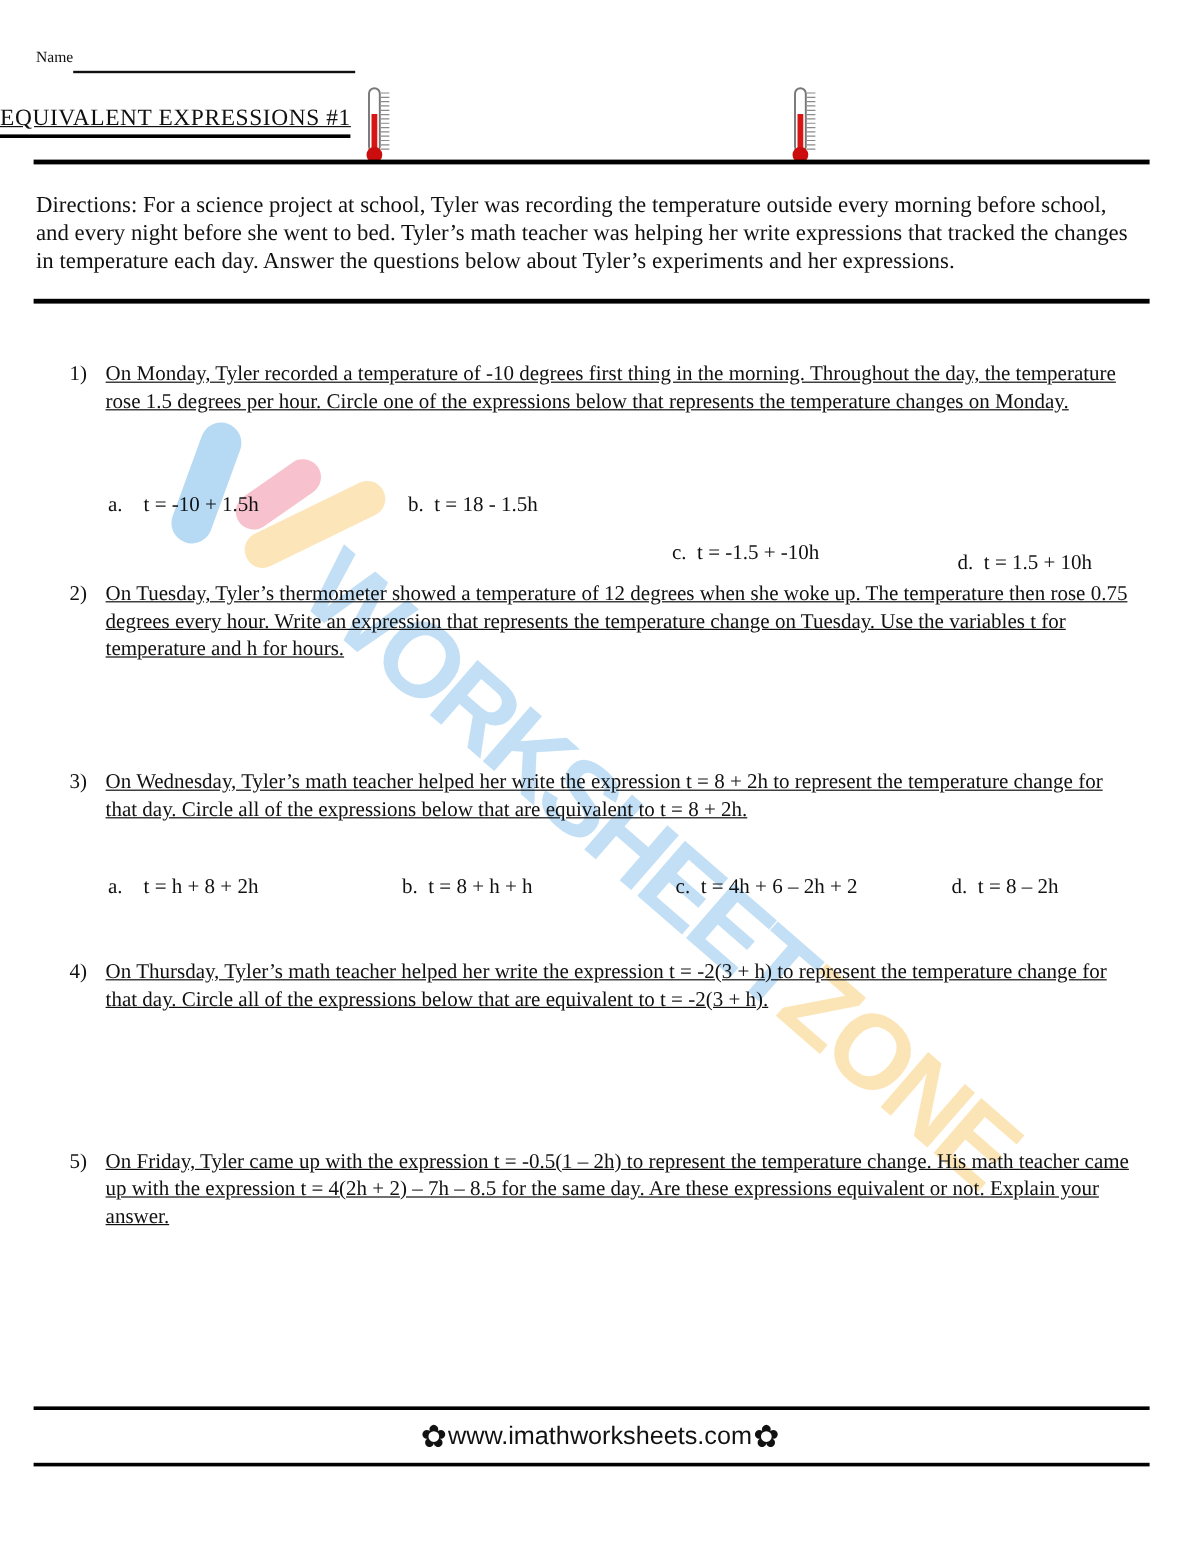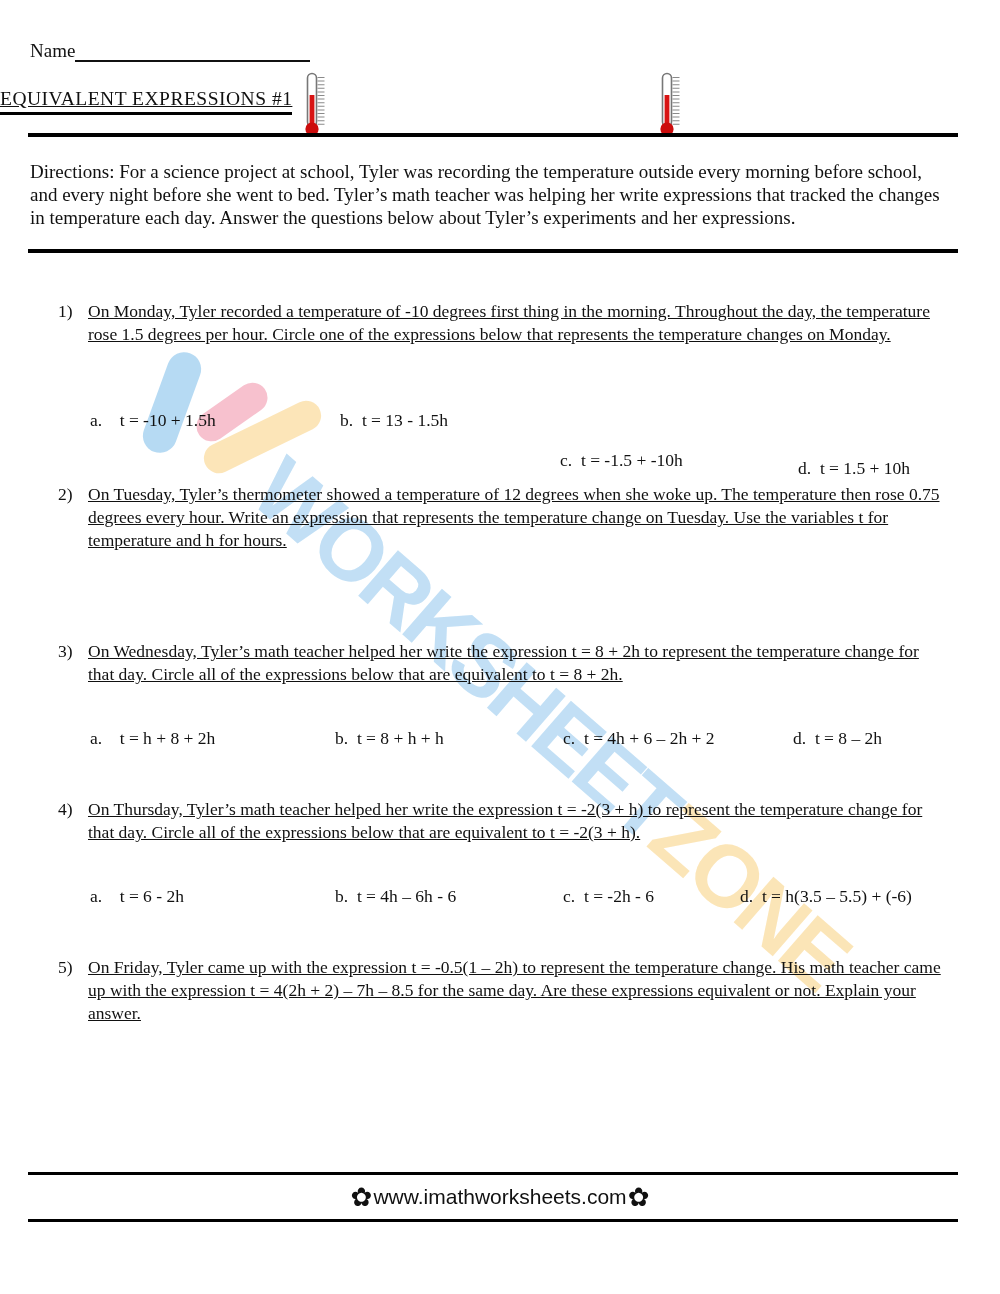--- a/index.html
+++ b/index.html
@@ -17,21 +17,21 @@
   .wm-text {
     position:absolute; left:300px; top:438px;
     transform:rotate(41deg); transform-origin:left top;
     font-family:"Liberation Sans", sans-serif; font-weight:bold;
     font-size:88px; letter-spacing:-5px; white-space:nowrap; opacity:.8;
   }
   .wm-blue   { color:#b3d8f3; }
   .wm-yellow { color:#fbdfa6; }
   
   .layer { position:absolute; inset:0; z-index:1; }
-  .name-row { position:absolute; left:30px; top:40px; display:flex; align-items:flex-end; font-size:19px; }
+  .name-row { position:absolute; left:30px; top:40px; display:flex; font-size:13px; }
   .name-line { display:inline-block; width:235px; border-bottom:2px solid #111; height:19px; }
   .title-row { position:absolute; left:0; top:88px; width:100%; text-align:left; }
   .title {
     display:inline-block; font-size:19.5px; letter-spacing:.5px;
     border-bottom:3px solid #000; padding-bottom:2px; text-decoration:underline;
   }
   .thermo { position:absolute; width:30px; height:64px; }
   .thermo-left  { left:302px; top:72px; }
   .thermo-right { left:657px; top:72px; }
   .hline { position:absolute; left:28px; width:930px; background:#000; }
@@ -98,21 +98,21 @@
     <p class="directions">Directions:  For a science project at school, Tyler was recording the temperature outside every morning before school, and every night before she went to bed.  Tyler’s math teacher was helping her write expressions that tracked the changes in temperature each day.  Answer the questions below about Tyler’s experiments and her expressions.</p>
 
     <div class="hline line-b"></div>
 
     <div class="question" id="q1">
       <span class="q-num">1)</span>
       <span class="q-text">On Monday, Tyler recorded a temperature of -10 degrees first thing in the morning.  Throughout the day, the temperature rose 1.5 degrees per hour.  Circle one of the expressions below that represents the temperature changes on Monday.</span>
     </div>
     <div class="choice-row" id="q1-choices">
       <span class="choice r1a">a.    t = -10 + 1.5h</span>
-      <span class="choice r1b">b.  t = 13 - 1.5h</span>
+      <span class="choice r1b">b.  t = 18 - 1.5h</span>
       <span class="choice r1c">c.  t = -1.5 + -10h</span>
       <span class="choice r1d">d.  t = 1.5 + 10h</span>
     </div>
 
     <div class="question" id="q2">
       <span class="q-num">2)</span>
       <span class="q-text">On Tuesday, Tyler’s thermometer showed a temperature of 12 degrees when she woke up.  The temperature then rose 0.75 degrees every hour.  Write an expression that represents the temperature change on Tuesday.  Use the variables t for temperature and h for hours.</span>
     </div>
 
     <div class="question" id="q3">
@@ -123,26 +123,20 @@
       <span class="choice r2a">a.    t = h + 8 + 2h</span>
       <span class="choice r2b">b.  t = 8 + h + h</span>
       <span class="choice r2c">c.  t = 4h + 6 – 2h + 2</span>
       <span class="choice r2d">d.  t = 8 – 2h</span>
     </div>
 
     <div class="question" id="q4">
       <span class="q-num">4)</span>
       <span class="q-text">On Thursday, Tyler’s math teacher helped her write the expression t = -2(3 + h) to represent the temperature change for that day.  Circle all of the expressions below that are equivalent to t = -2(3 + h).</span>
     </div>
-    <div class="choice-row" id="q4-choices">
-      <span class="choice r3a">a.    t = 6 - 2h</span>
-      <span class="choice r3b">b.  t = 4h – 6h - 6</span>
-      <span class="choice r3c">c.  t = -2h - 6</span>
-      <span class="choice r3d">d.  t = h(3.5 – 5.5) + (-6)</span>
-    </div>
 
     <div class="question" id="q5">
       <span class="q-num">5)</span>
       <span class="q-text">On Friday, Tyler came up with the expression t = -0.5(1 – 2h) to represent the temperature change. His math teacher came up with the expression t = 4(2h + 2) – 7h – 8.5 for the same day.  Are these expressions equivalent or not.  Explain your answer.</span>
     </div>
 
     <div class="hline line-c"></div>
     <div class="footer-row">
       <span class="ornament">✿</span>
       <span>www.imathworksheets.com</span>

